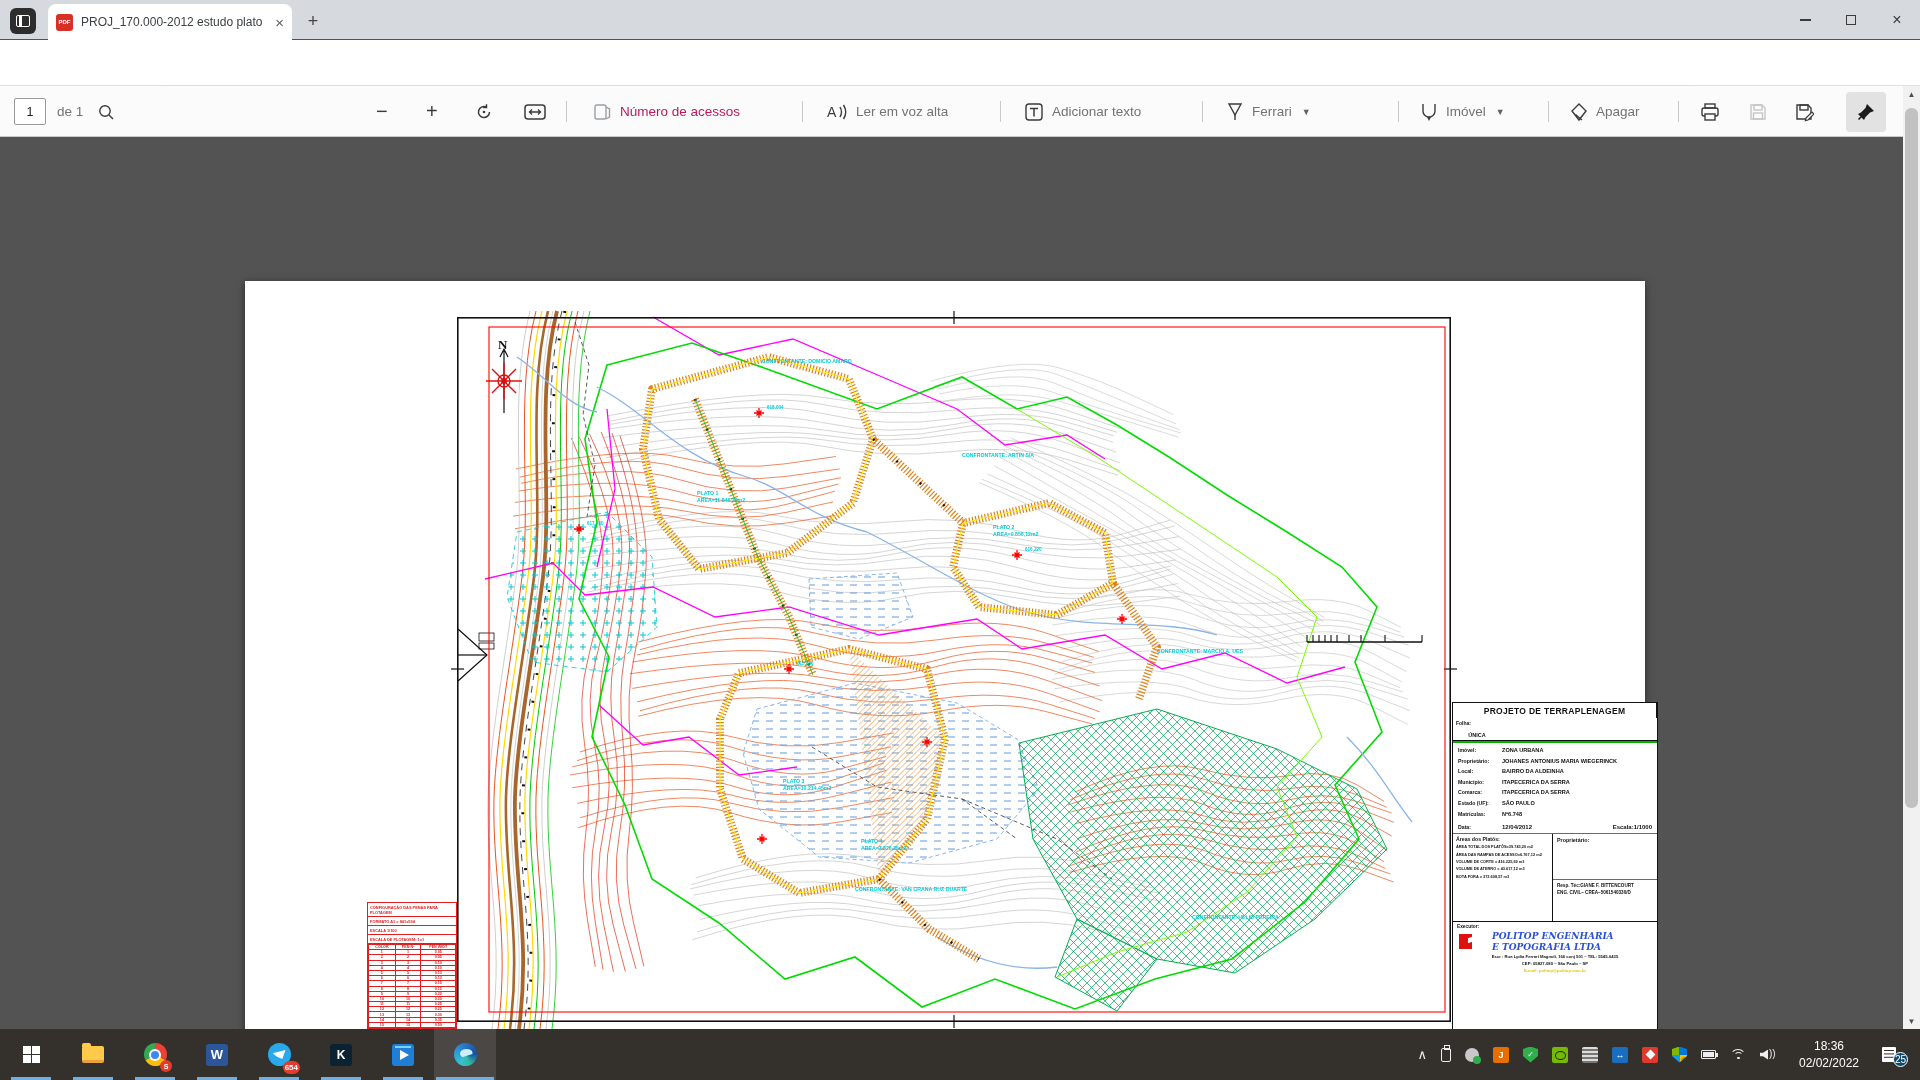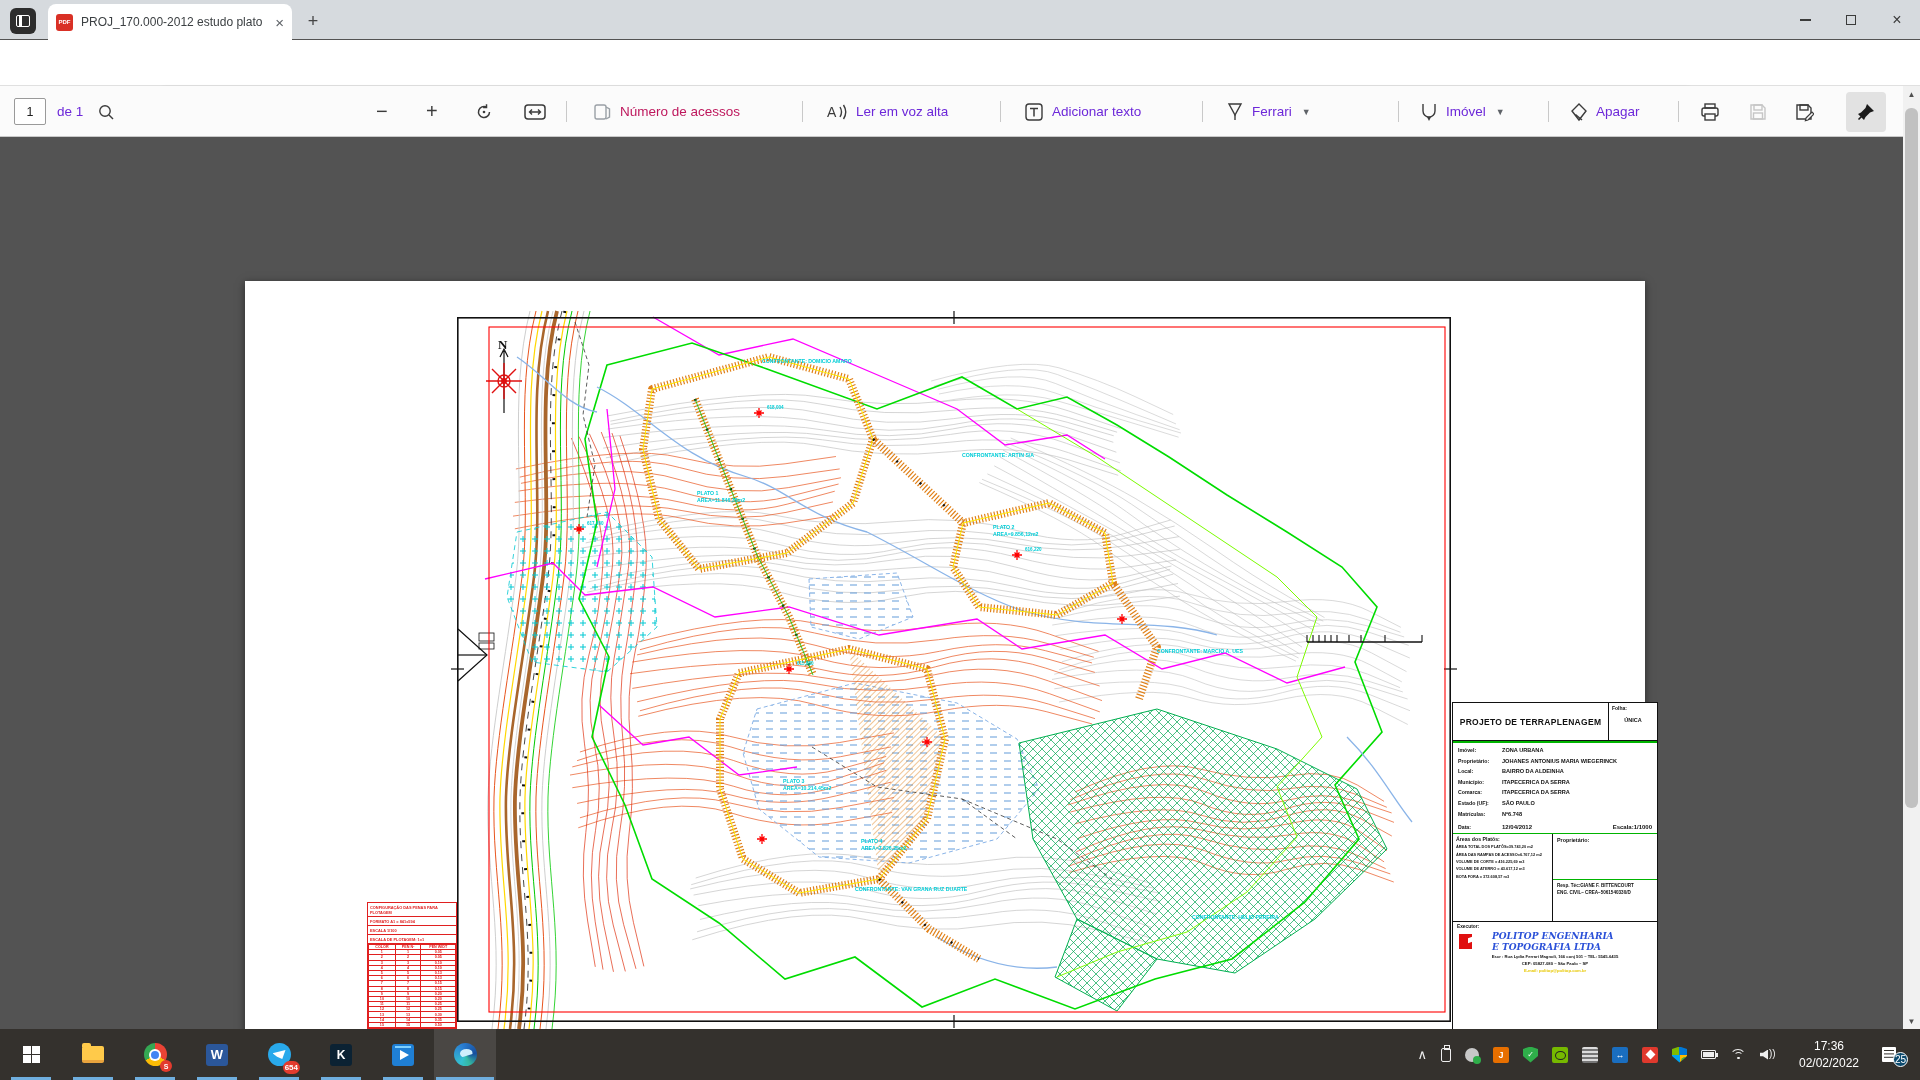--- a/index.html
+++ b/index.html
@@ -28,21 +28,21 @@
   .addr-url { font-size:13.5px; color:#202124; white-space:nowrap; overflow:hidden; flex:1; }
   .addr-right { display:flex; gap:18px; align-items:center; margin-left:10px;}
   .bar-right { position:absolute; right:16px; top:50px; display:flex; gap:24px; align-items:center; }
   .avatar { width:24px; height:24px; border-radius:50%; background:#d5d5d5; position:relative; overflow:hidden;}
   .avatar::before { content:""; position:absolute; left:7px; top:4px; width:10px; height:10px; border-radius:50%; background:#9e9e9e;}
   .avatar::after { content:""; position:absolute; left:3px; top:14px; width:18px; height:12px; border-radius:50% 50% 0 0; background:#9e9e9e;}
 
   
   .pdftb { position:absolute; left:0; top:86px; width:1903px; height:51px; background:#fbfbfb; border-bottom:1px solid #c9c9c9; }
   .pagebox { position:absolute; left:14px; top:12px; width:32px; height:27px; border:1px solid #9a9a9a; border-radius:2px; background:#fff; font-size:12.5px; color:#202020; display:flex; align-items:center; justify-content:center; }
-  .tb-text { font-size:13.5px; color:#6d28d9; white-space:nowrap; }
+  .tb-text { font-size:13.5px; color:#737373; white-space:nowrap; }
   .tb-item { position:absolute; top:0; height:51px; display:flex; align-items:center; gap:8px; }
   .tb-sep { position:absolute; top:15px; width:1px; height:21px; background:#c9c9c9; }
   .tb-gray, .tb-gray .tb-text { color:#be185d; }
   .chev { font-size:9px; color:#5f6368; margin-left:2px;}
   .pinbox { position:absolute; left:1846px; top:6px; width:40px; height:40px; background:#e2e2e2; border-radius:4px; display:flex; align-items:center; justify-content:center; }
 
   
   .pdf-bg { position:absolute; left:0; top:137px; width:1903px; height:892px; background:#535353; }
   .page { position:absolute; left:245px; top:144px; width:1400px; height:872px; background:#fff; box-shadow:0 2px 8px rgba(0,0,0,.5); }
   .sheet { position:absolute; left:212px; top:36px; width:994px; height:705px; }
@@ -50,21 +50,21 @@
 
   
   .sbar { position:absolute; left:1903px; top:86px; width:17px; height:943px; background:#f1f1f1; }
   .sbar .arr { position:absolute; left:0; width:17px; height:16px; color:#505050; font-size:8px; display:flex; align-items:center; justify-content:center;}
   .sbar .thumb { position:absolute; left:2px; top:22px; width:13px; height:700px; background:#c1c1c1; border-radius:6px;}
 
   
   .tblock { position:absolute; left:995px; top:385px; width:206px; height:341px; background:#fff; border:1.5px solid #111; font-weight:bold; color:#111; }
   .tb-row { border-bottom:1px solid #111; position:relative;}
   .greenline { height:2px; background:#00b400; }
-  .tbl-head { display:flex; height:38px; }
+  .tbl-head { display:flex; height:38px;flex-direction:column; }
   .tbl-head .main { flex:1; display:flex; align-items:center; justify-content:center; font-size:8.5px; letter-spacing:.3px; border-right:1px solid #111;}
   .tbl-head .folha { width:48px; padding:2px 3px; font-size:5px;}
   .folha-val { text-align:center; font-size:5.5px; margin-top:6px;}
   .fields { padding:4px 5px 2px 5px; }
   .frow { display:flex; font-size:5.6px; margin-bottom:4.6px; }
   .frow .lab { width:44px; font-size:5.2px; }
   .datarow { display:flex; font-size:6px; padding:1px 5px 3px 5px; }
   .datarow .esc { margin-left:auto; }
   .areas { display:flex; border-top:1px solid #00b400; height:88px;}
   .areas .left { width:100px; border-right:1px solid #111; padding:2px 3px; }
@@ -869,21 +869,21 @@
           <span class="dot"></span>
         </span>
       </span>
     <span class="tray-ic">
         <span class="vol">
           <span class="cone"></span>
           <span class="waves">))</span>
         </span>
       </span>
     <span class="clock">
-      <div>17:36</div>
+      <div>18:36</div>
       <div>02/02/2022</div>
     </span>
     <span class="tray-ic" style="margin-right:8px;">
       <span class="notif">
           <span class="pagei"></span>
           <span class="cnt">25</span>
         </span>
     </span>
   </div>
 </div>

